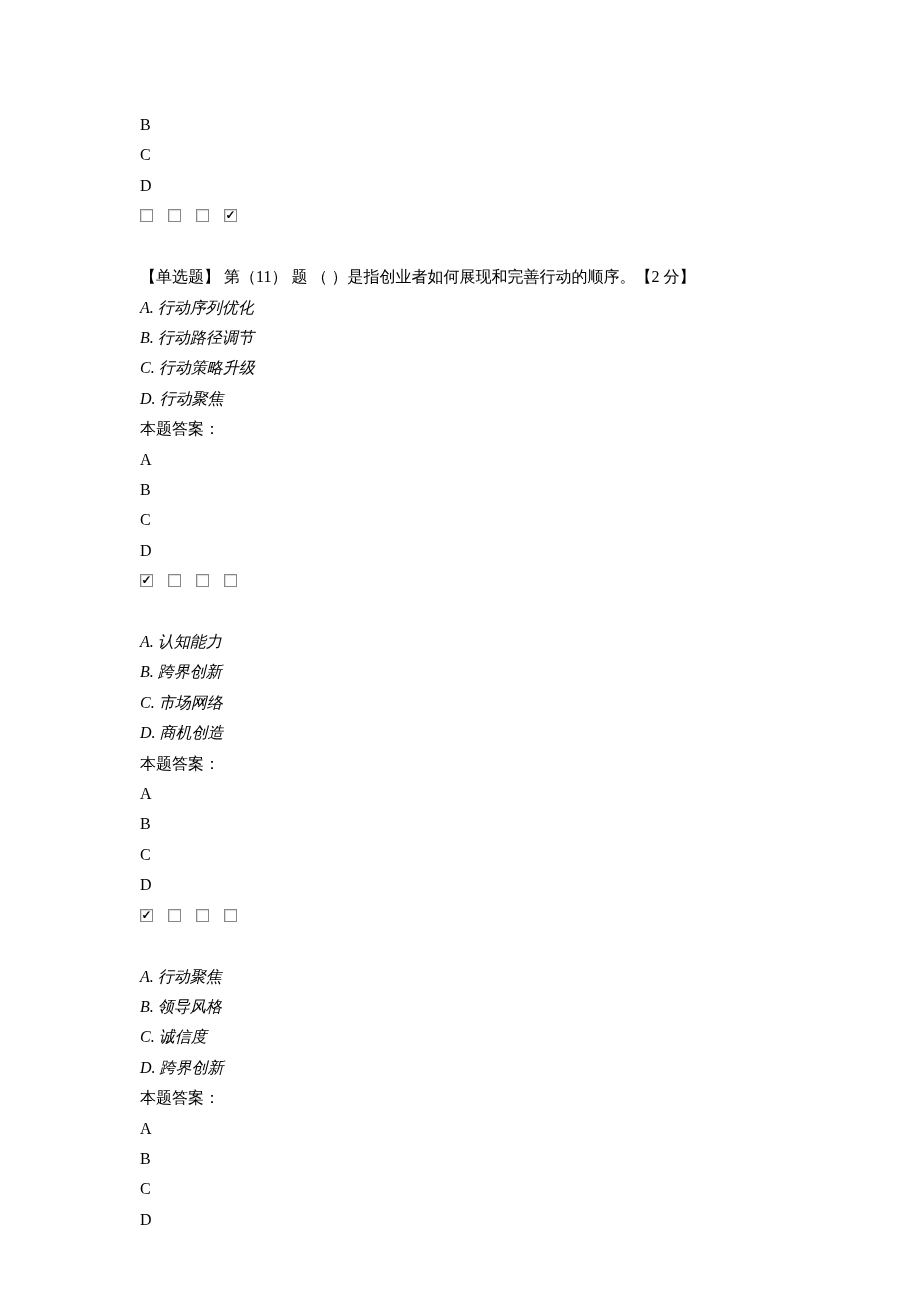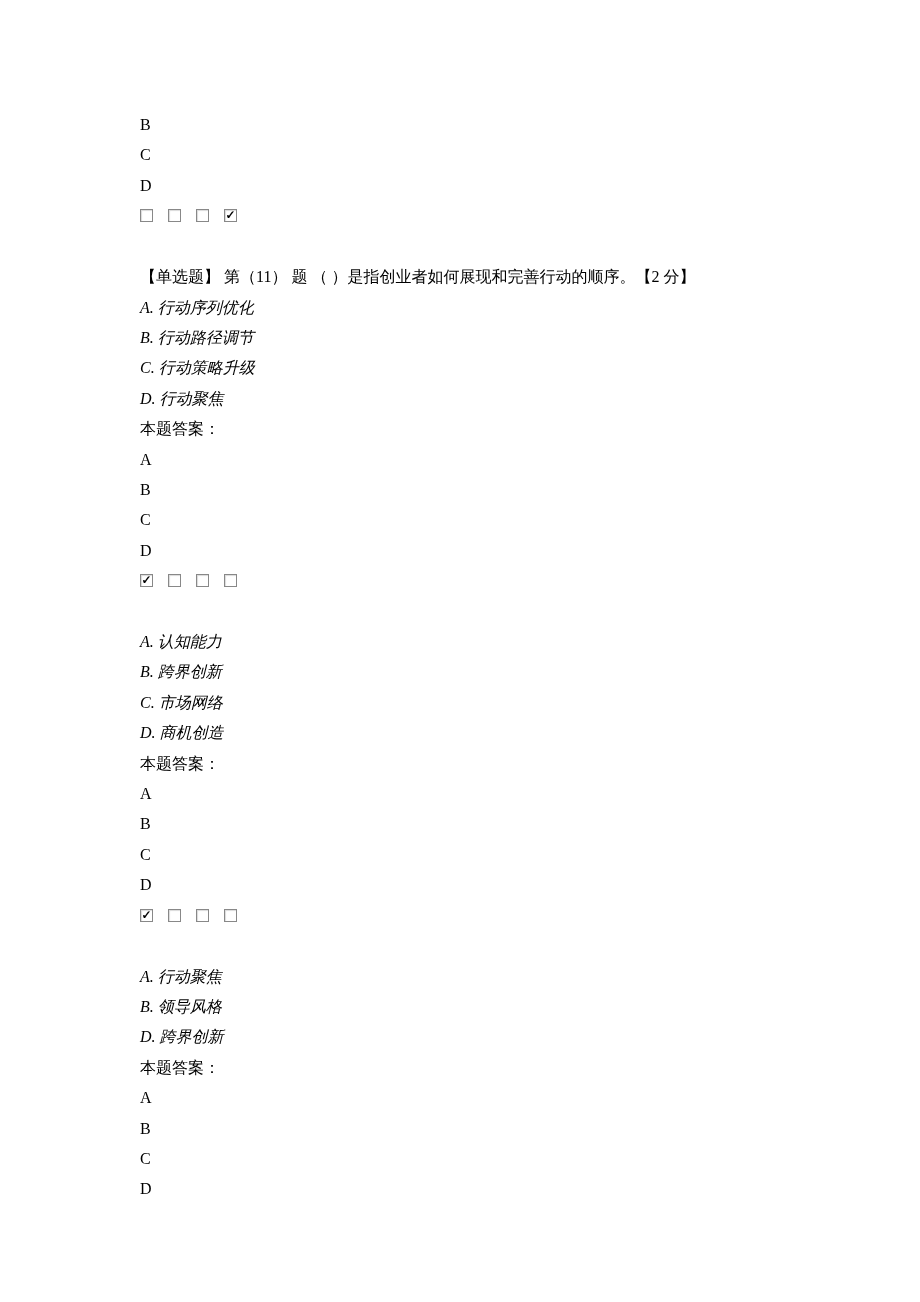--- a/index.html
+++ b/index.html
@@ -123,20 +123,21 @@
         <div class="checkbox"></div>
         <div class="checkbox"></div>
         <div class="checkbox"></div>
       </div>
   </div>
 
   <div class="question-block">
     <div class="options">
         <div class="option"><span>A. </span><span>行动聚焦</span></div>
         <div class="option"><span>B. </span><span>领导风格</span></div>
+        <div class="option"><span>C. </span><span>诚信度</span></div>
         <div class="option"><span>D. </span><span>跨界创新</span></div>
       </div>
     <div class="answer-label">本题答案：</div>
     <div class="answer-letters">
         <div>A</div>
         <div>B</div>
         <div>C</div>
         <div>D</div>
       </div>
 

